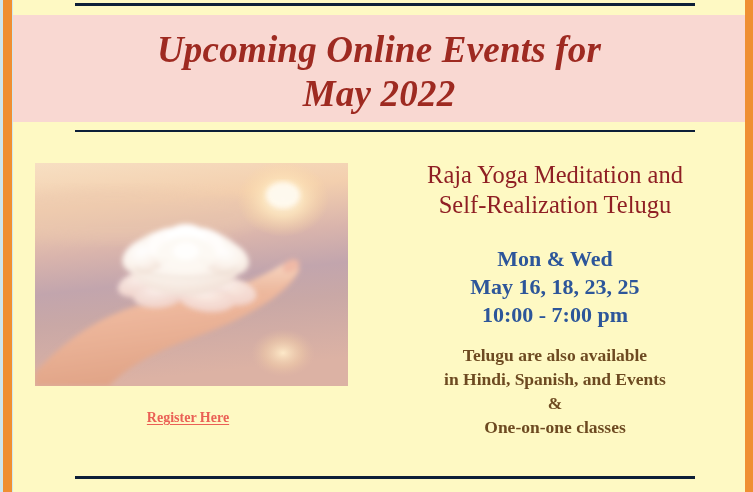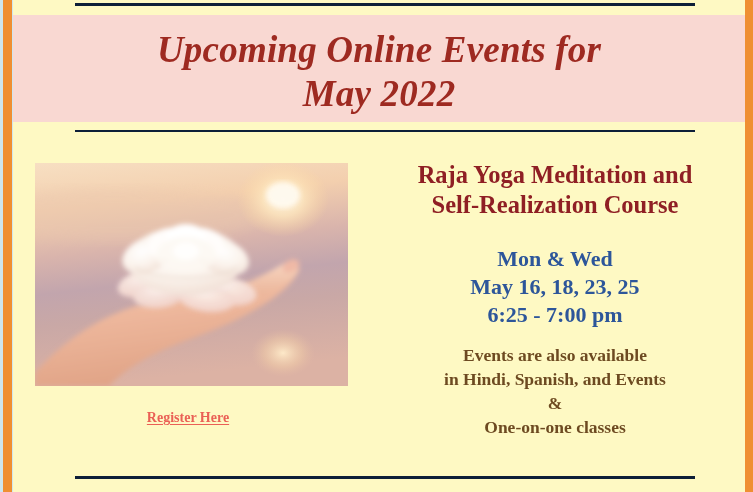--- a/index.html
+++ b/index.html
@@ -134,21 +134,21 @@
     text-align: center;
   }
 
   .course-title {
     position: absolute;
     left: 0;
     top: 20px;
     width: 380px;
     text-align: center;
     font-family: "Liberation Serif", serif;
-    font-weight: bold;
+    font-weight: normal;
     font-size: 24.5px;
     line-height: 30px;
     color: #8f1f24;
   }
 
   .schedule {
     position: absolute;
     left: 0;
     top: 105px;
     width: 380px;
@@ -286,31 +286,31 @@
 
         <div class="register-link">
           <span class="reg">Register Here</span>
         </div>
       </div>
 
       <div class="col-right">
 
         <div class="course-title">
           <span class="line">Raja Yoga Meditation and</span>
-          <span class="line">Self-Realization Course</span>
+          <span class="line">Self-Realization Telugu</span>
         </div>
 
         <div class="schedule">
           <span class="line">Mon &amp; Wed</span>
           <span class="line">May 16, 18, 23, 25</span>
-          <span class="line">6:25 - 7:00 pm</span>
+          <span class="line">10:00 - 7:00 pm</span>
         </div>
 
         <div class="availability">
-          <span class="line">Events are also available</span>
+          <span class="line">Telugu are also available</span>
           <span class="line">in Hindi, Spanish, and Events</span>
           <span class="line">&amp;</span>
           <span class="line">One-on-one classes</span>
         </div>
       </div>
     </div>
 
     <div class="rule bottom"></div>
   </div>
 </div>

